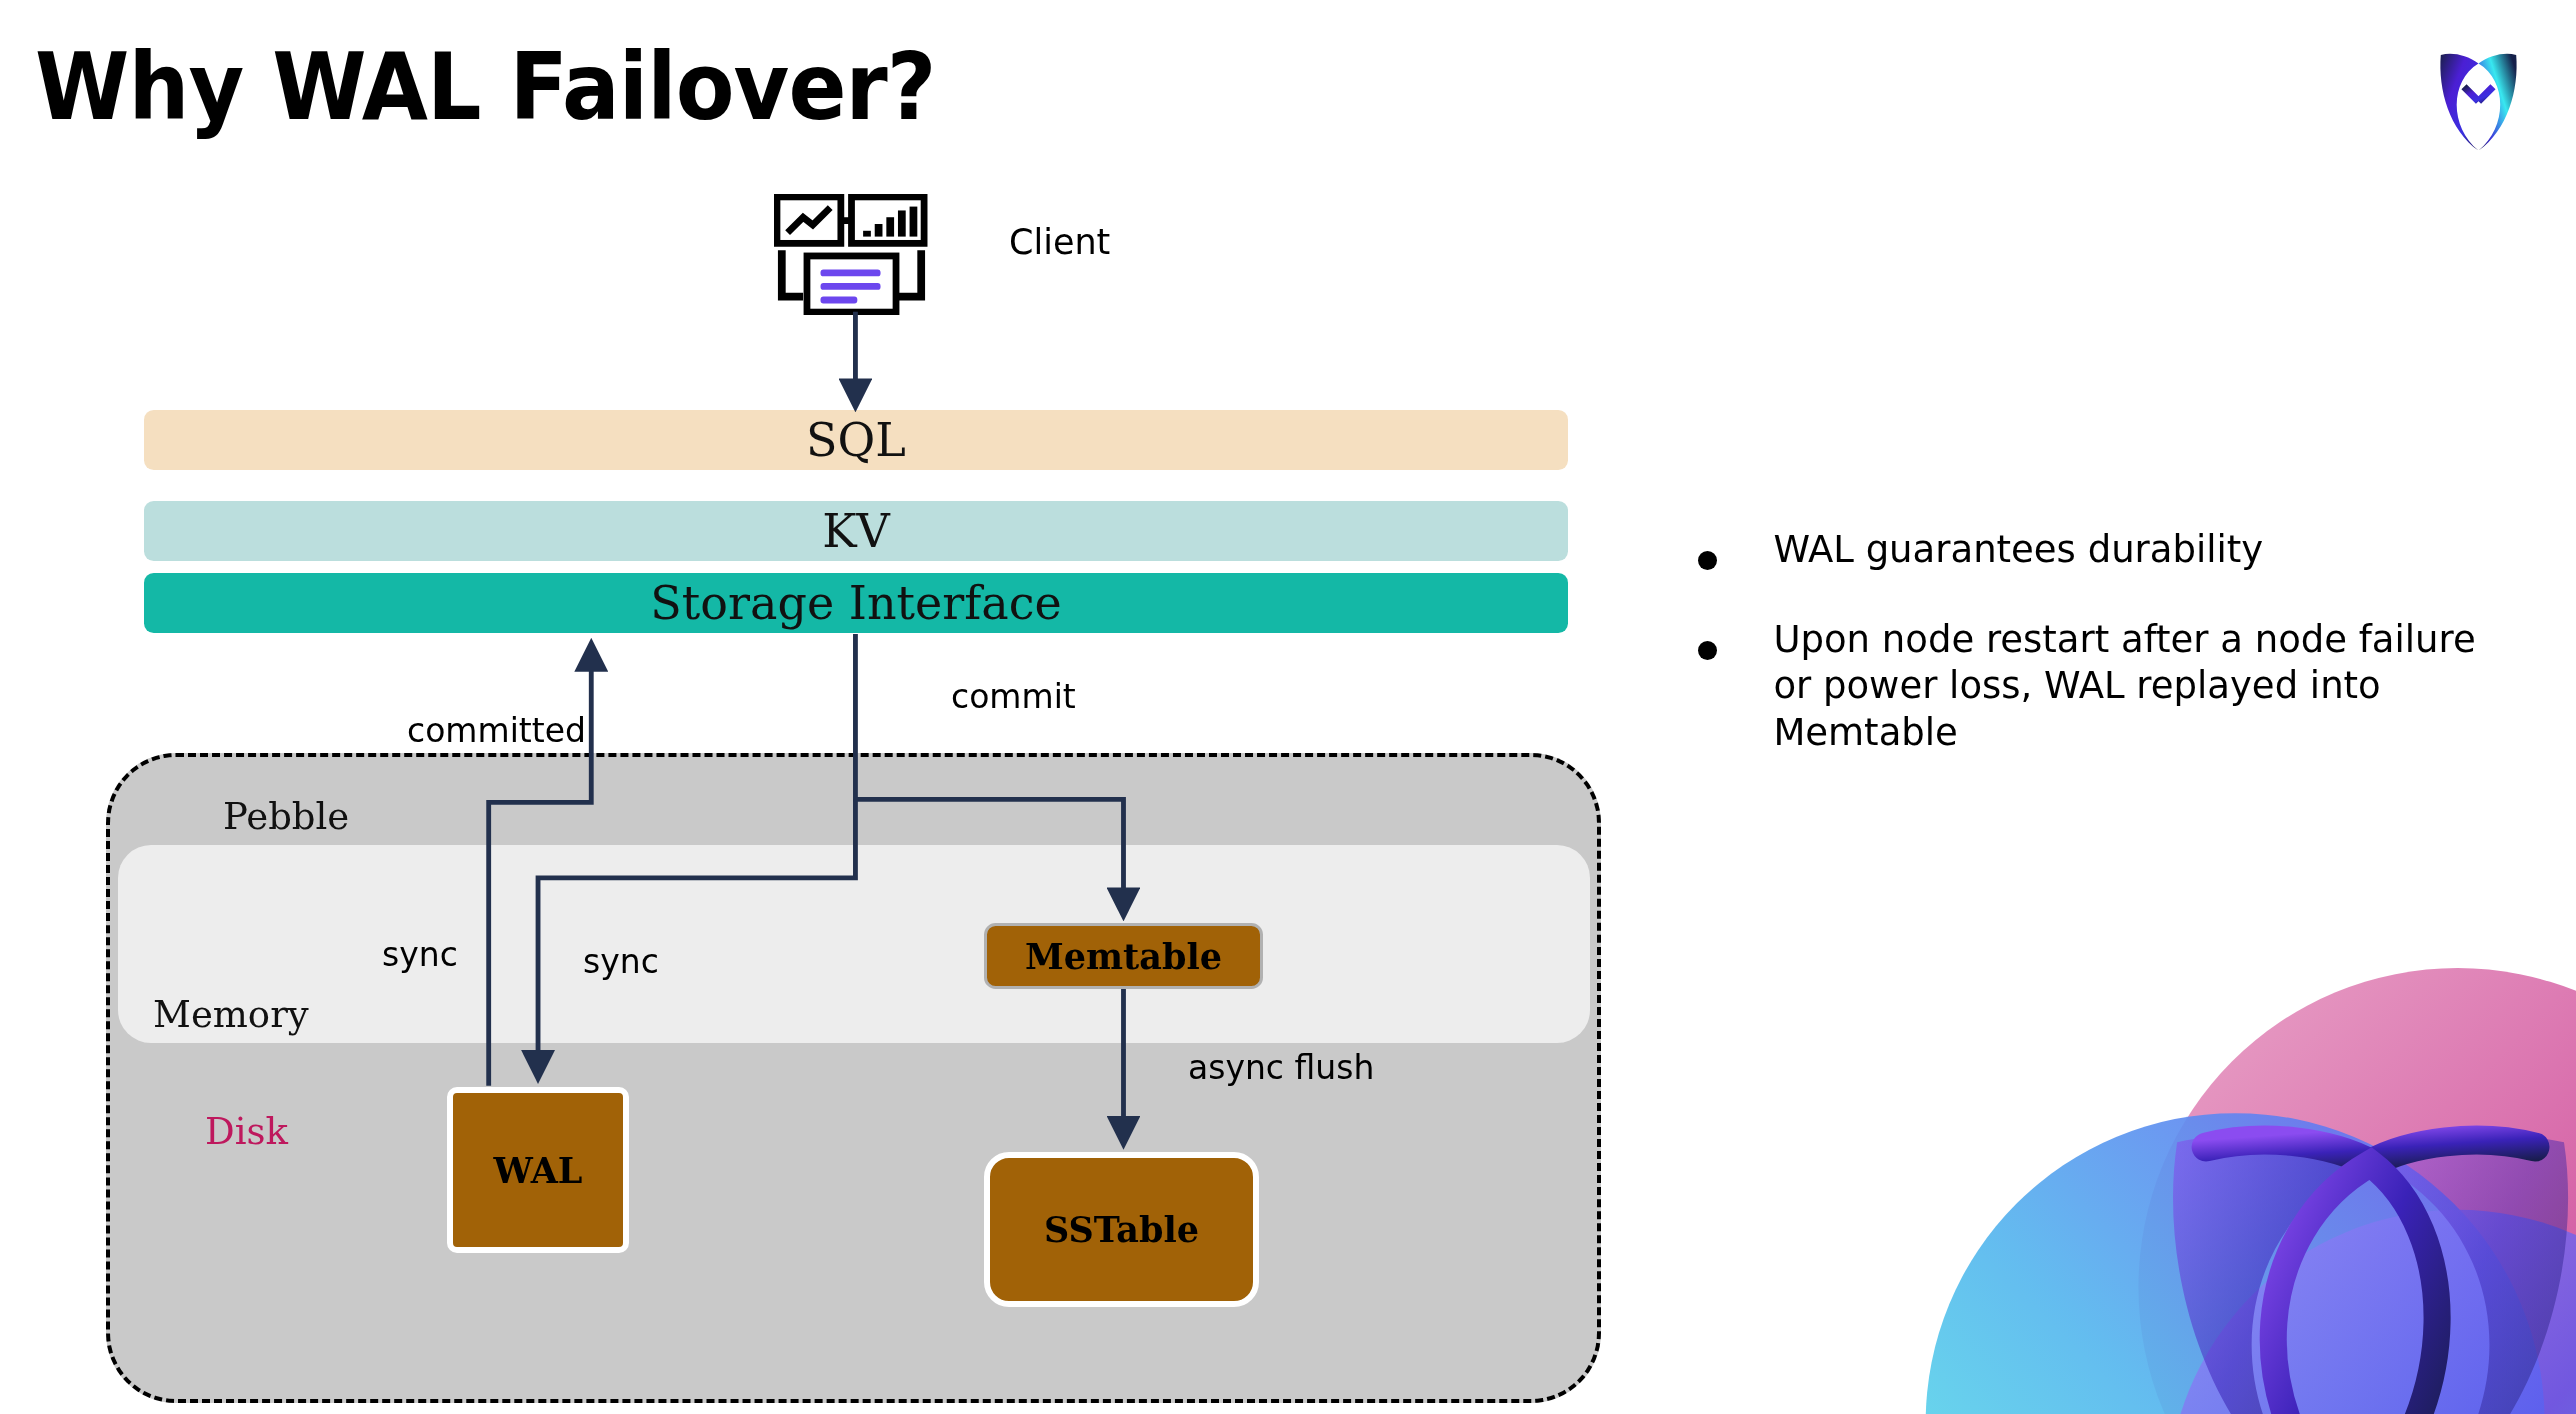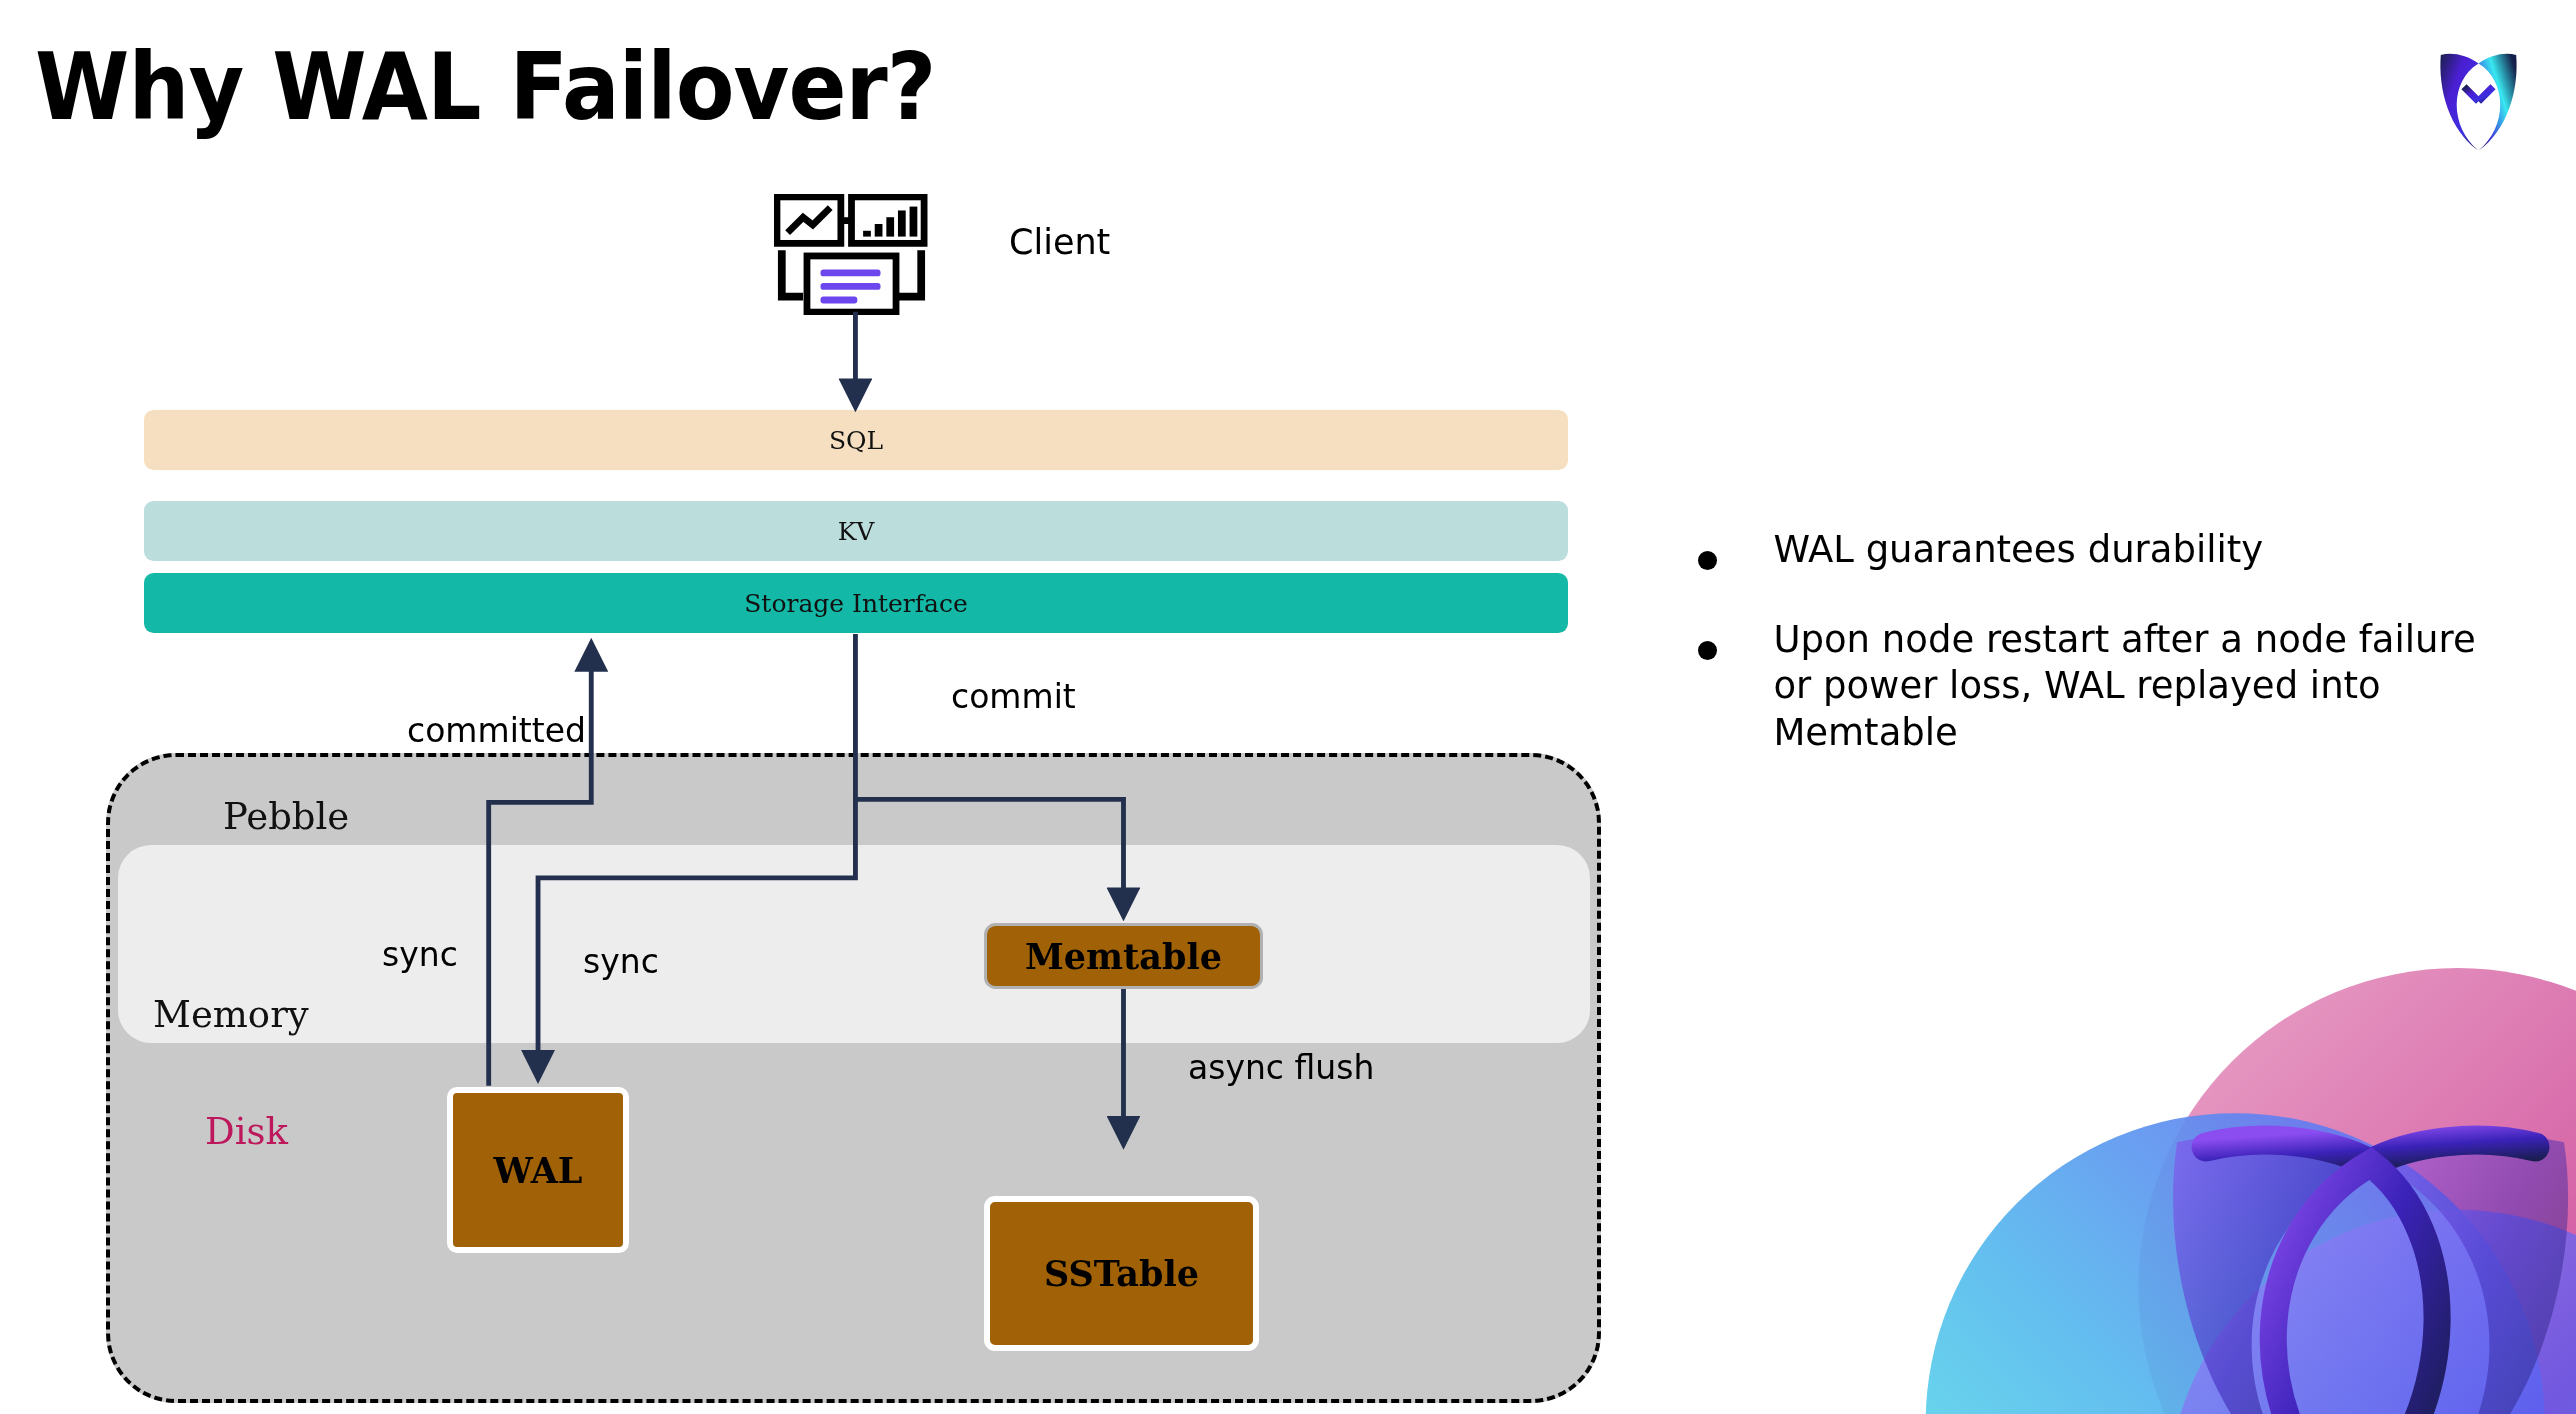--- a/index.html
+++ b/index.html
@@ -23,21 +23,21 @@
   #client-label{
     position:absolute;left:1009px;top:222px;
     font-size:35px;color:#000;white-space:nowrap;
     font-family:"DejaVu Sans",sans-serif;
   }
 
   
   .layer-bar{
     position:absolute;left:144px;width:1424px;height:60px;
     border-radius:9.7px;display:flex;align-items:center;justify-content:center;
-    font-family:"DejaVu Serif",serif;font-size:25px;color:#111;
+    font-family:"DejaVu Serif",serif;font-size:46px;color:#111;
   }
   #layer-sql{top:410px;background:#f5dfc0;}
   #layer-kv{top:501px;background:#bbdedd;}
   #layer-storage{top:573px;background:#14b8a6;}
 
   
   #pebble-box{
     position:absolute;left:106px;top:753px;width:1495px;height:650px;
     border:4.8px dashed #000;border-radius:70px;background:#c9c9c9;
     box-sizing:border-box;
@@ -63,21 +63,21 @@
   .node-box{
     position:absolute;display:flex;align-items:center;justify-content:center;
     background:#a16207;font-family:"DejaVu Serif",serif;font-weight:bold;
     font-size:35px;color:#000;box-sizing:border-box;
   }
   #node-memtable{left:984px;top:923px;width:279px;height:66px;
      border:3.9px solid #b1b1b1;border-radius:11.6px;}
   #node-wal{left:447px;top:1087px;width:182px;height:166px;
      border:6.8px solid #fff;border-radius:10px;}
   #node-sstable{left:984px;top:1152px;width:275px;height:155px;
-     border:6.8px solid #fff;border-radius:11px;margin-top:44px;}
+     border:6.8px solid #fff;border-radius:25px;}
 
   
   .edge-label{position:absolute;font-size:33px;color:#000;white-space:nowrap;
     font-family:"DejaVu Sans",sans-serif;}
   #label-committed{left:407px;top:711px;}
   #label-commit{left:903px;top:677px;margin-left:48px;}
   #label-sync-1{left:382px;top:935px;}
   #label-sync-2{left:583px;top:942px;}
   #label-async-flush{left:1188px;top:1048px;}
 

